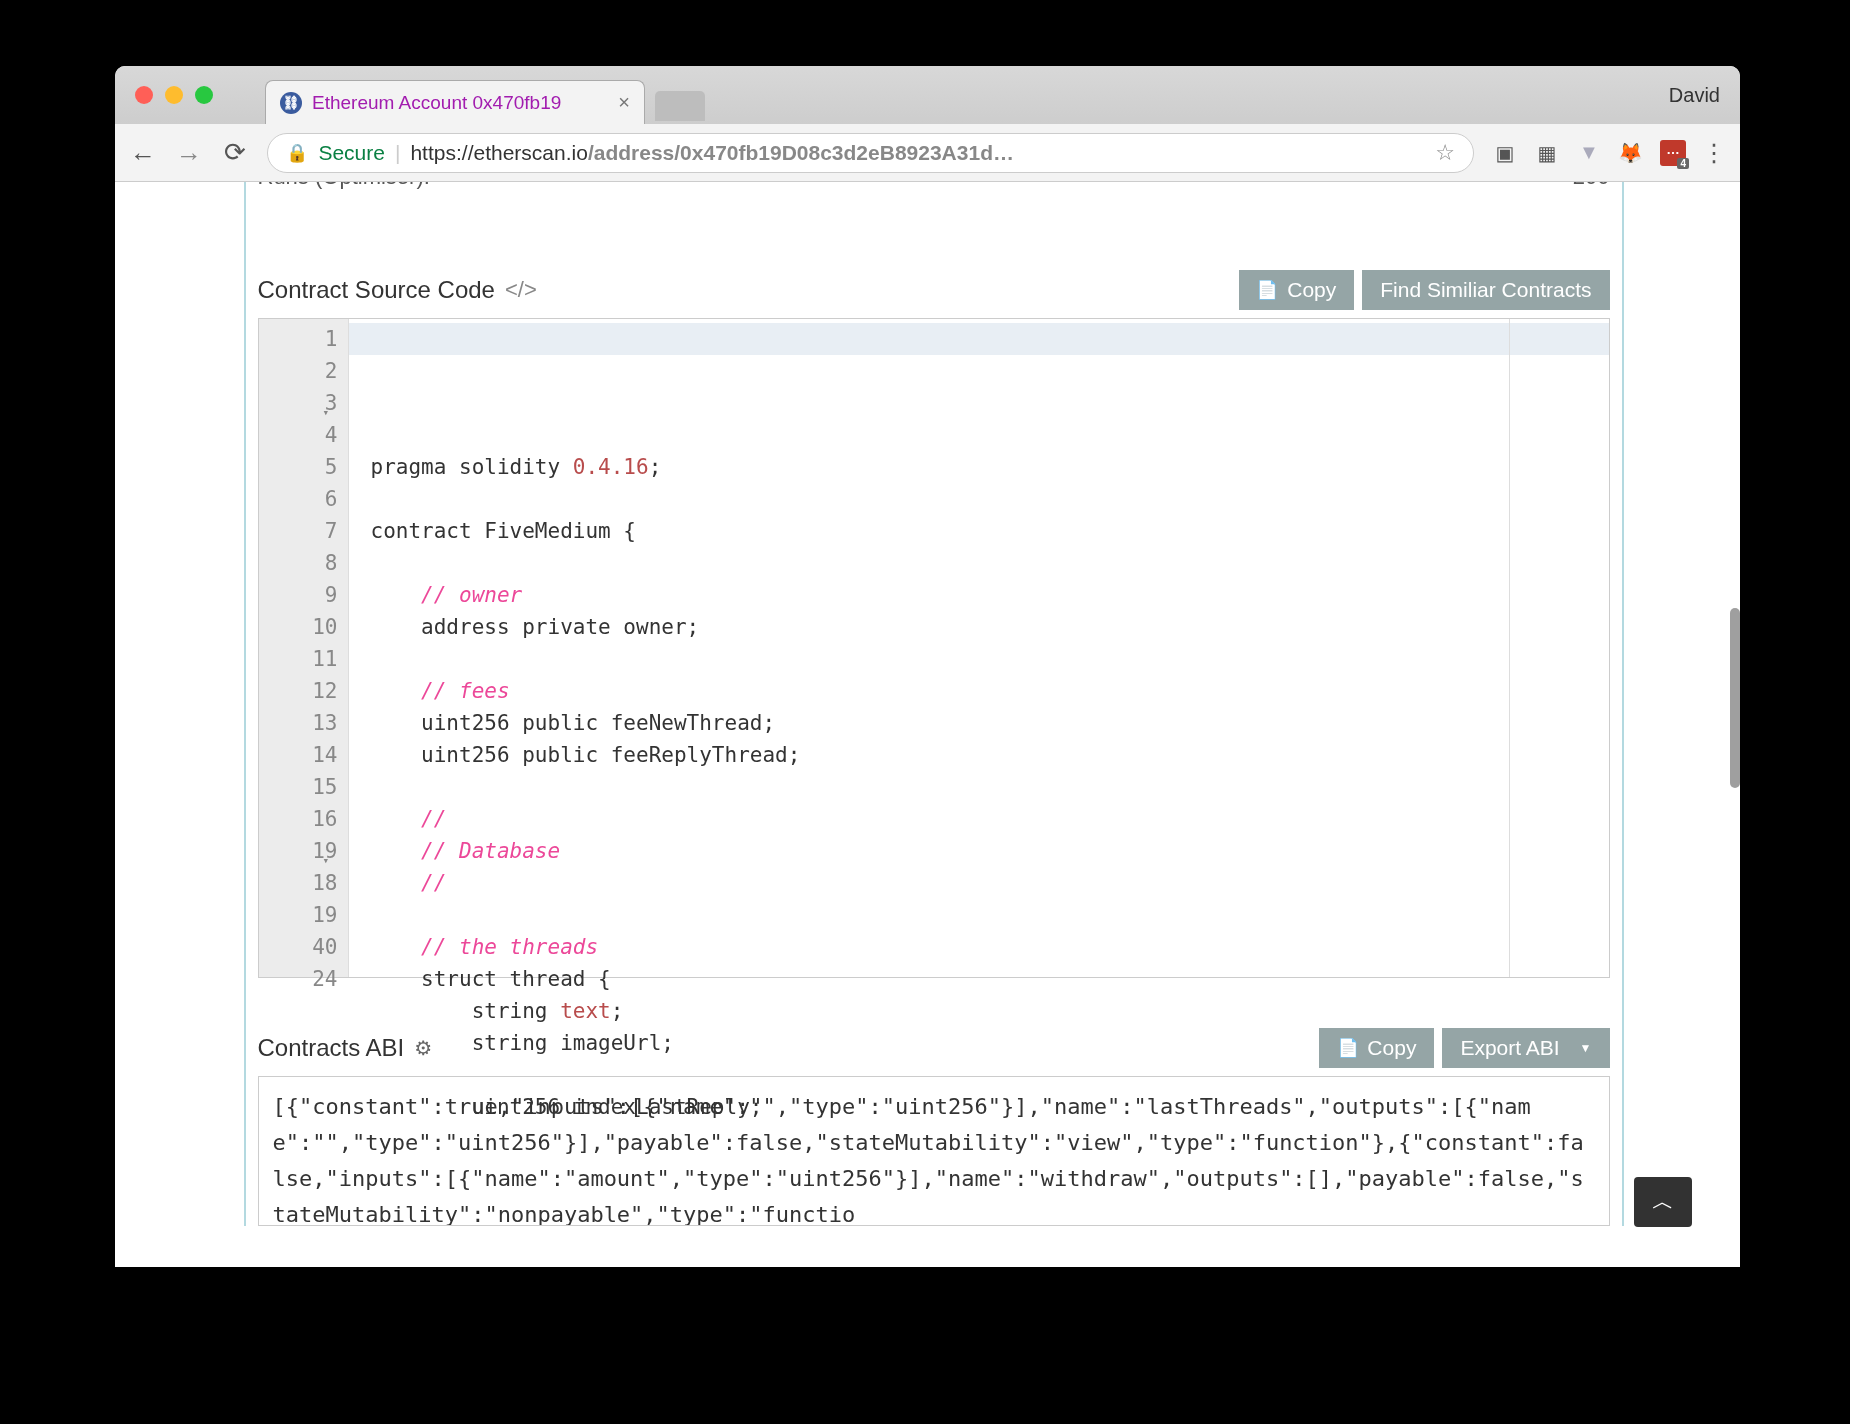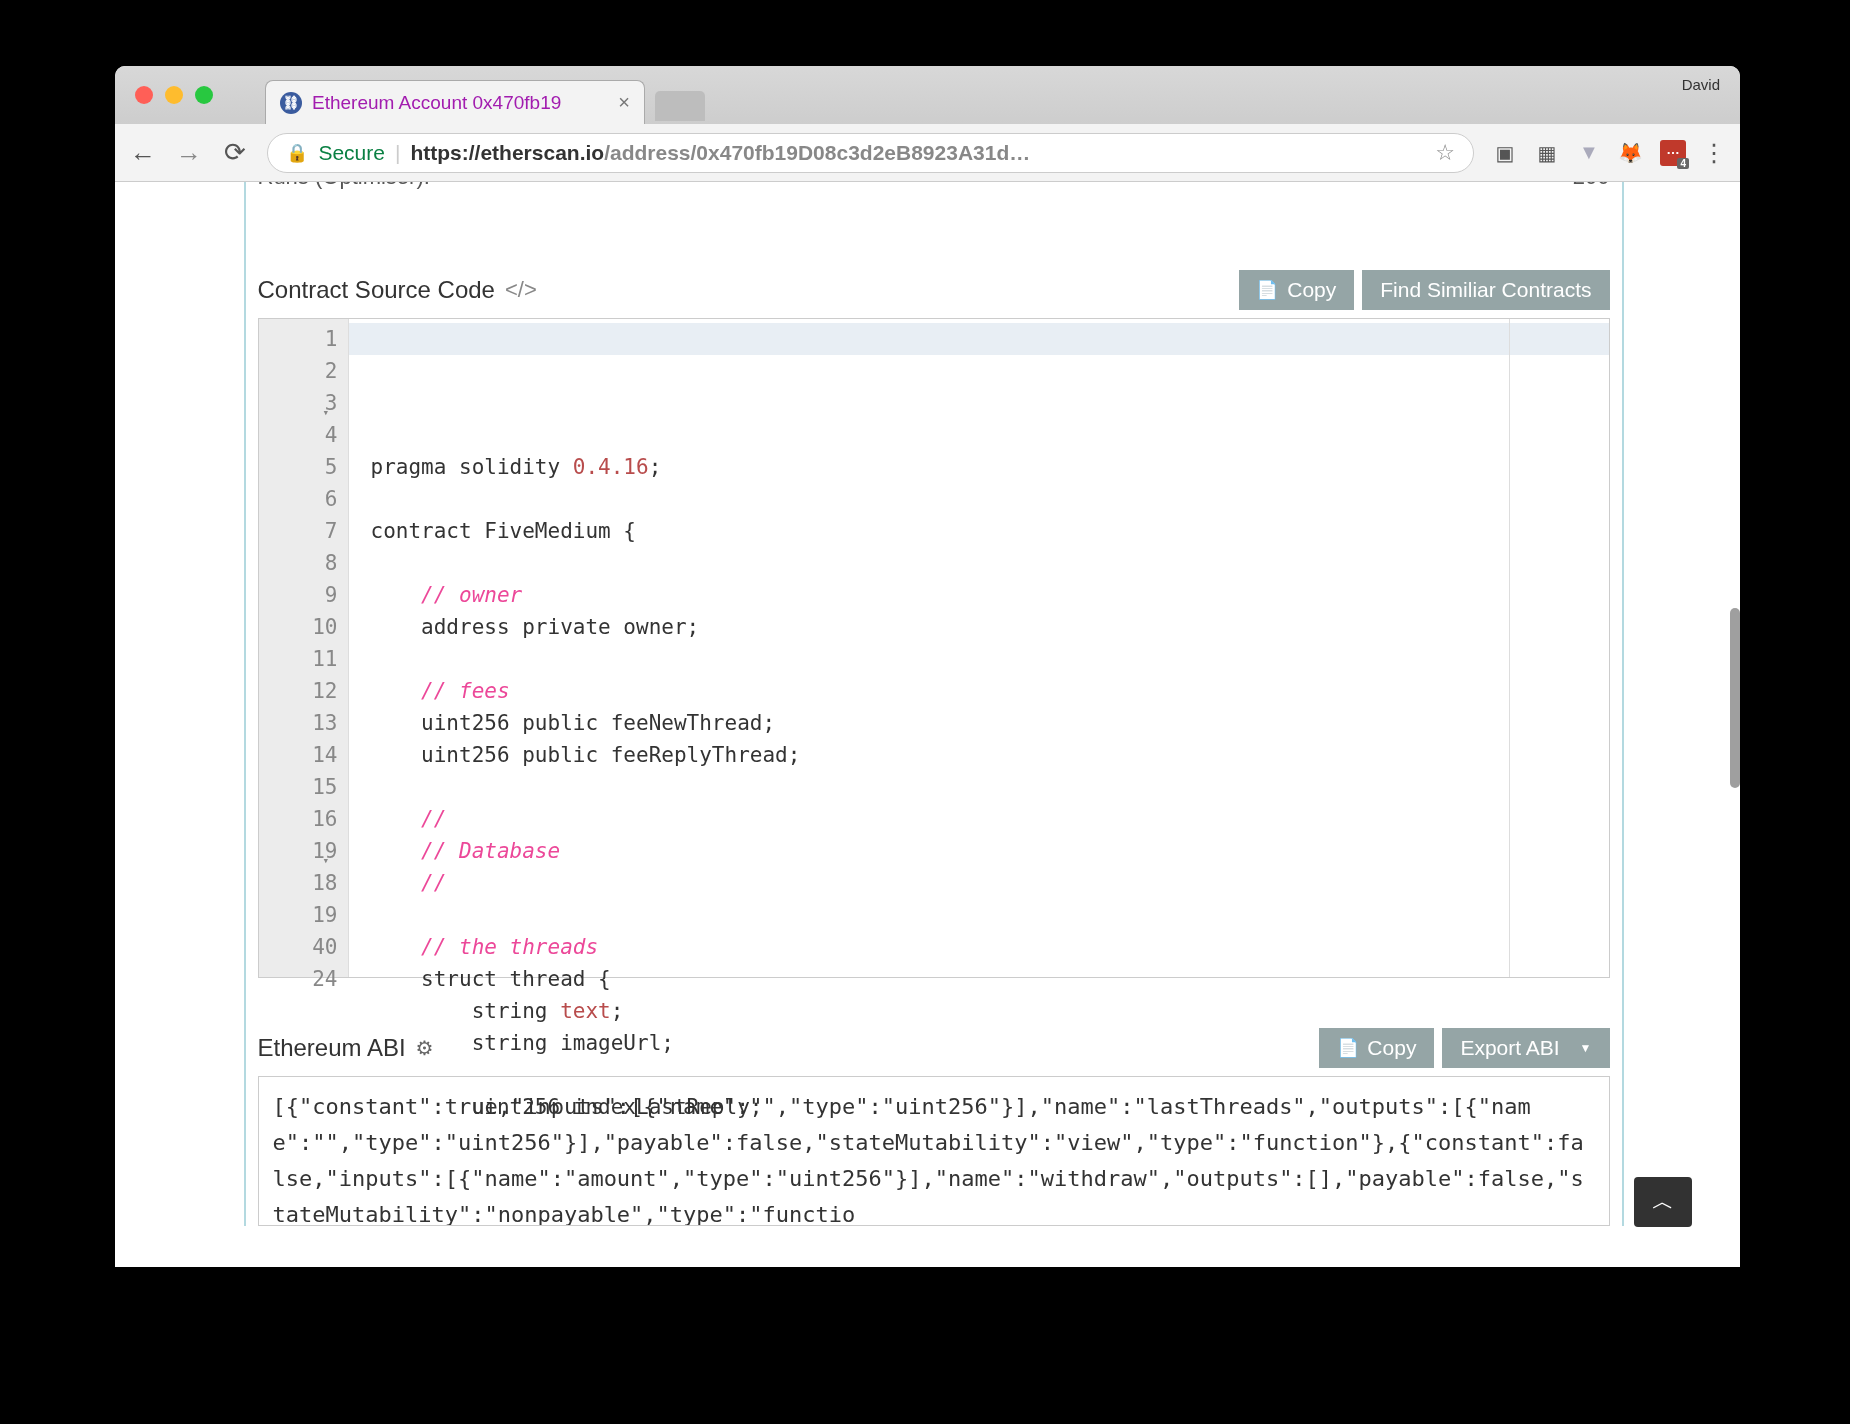--- a/index.html
+++ b/index.html
@@ -9,29 +9,29 @@
 .traffic { display: flex; gap: 12px; padding: 0 0 0 20px; position: absolute; top: 20px; }
 .t-btn { width: 18px; height: 18px; border-radius: 50%; }
 .t-close { background: #ff5f57; }
 .t-min { background: #febc2e; }
 .t-max { background: #28c840; }
 .tab { margin-left: 150px; height: 44px; background: #f3f3f3; border-radius: 8px 8px 0 0; display: flex; align-items: center; padding: 0 14px; gap: 10px; min-width: 380px; border: 1px solid #aaa; border-bottom: none; }
 .tab-favicon { width: 22px; height: 22px; background: #3a5b9e; border-radius: 50%; display: flex; align-items: center; justify-content: center; color: #fff; font-size: 13px; font-weight: bold; }
 .tab-title { font-size: 19px; color: #a21caf; white-space: nowrap; overflow: hidden; }
 .tab-close { color: #777; font-size: 20px; margin-left: auto; }
 .tab-ghost { width: 50px; height: 30px; background: #bdbdbd; border-radius: 5px 5px 0 0; margin-left: 10px; margin-bottom: 3px; }
-.profile { position: absolute; right: 20px; top: 10px; font-size: 15px; color: #333; }
+.profile { position: absolute; right: 20px; top: 18px; font-size: 20px; color: #333; }
 .toolbar { height: 58px; background: #f3f3f3; border-bottom: 1px solid #ccc; display: flex; align-items: center; padding: 0 14px; gap: 18px; }
 .nav-btn { font-size: 26px; color: #888; width: 28px; text-align: center; }
 .nav-btn.active { color: #555; }
 .omnibox { flex: 1; height: 40px; background: #fff; border: 1px solid #ccc; border-radius: 22px; display: flex; align-items: center; padding: 0 18px; gap: 10px; font-size: 21px; }
 .lock { color: #0a8043; font-size: 18px; }
 .secure { color: #0a8043; }
 .url-sep { color: #ccc; }
-.url-host { color: #333; font-weight: bold; }
+.url-host { color: #333; }
 .url-path { color: #888; font-weight: bold; }
 .omni-star { margin-left: auto; color: #888; font-size: 22px; }
 .ext-icons { display: flex; gap: 16px; align-items: center; }
 .ext { width: 26px; height: 26px; display: flex; align-items: center; justify-content: center; font-size: 20px; color: #555; }
 .ext.orange { color: #e8833a; }
 .ext.red { background: #c0392b; color: #fff; border-radius: 3px; font-size: 13px; font-weight: bold; position: relative; }
 .ext.red .badge { position: absolute; bottom: -3px; right: -3px; background: #666; color: #fff; font-size: 10px; padding: 0 3px; border-radius: 2px; }
 .menu { font-size: 24px; color: #555; }
 .viewport { height: calc(100% - 116px); overflow: hidden; position: relative; background: #fff; padding-left: 12px; }
 .content { width: 100%; padding: 0 0 0 0; }
@@ -152,21 +152,21 @@
               <span class="ln">24</span>
             </div>
           <div class="code-body" id="code-body">
             <div class="hl"></div>
             <div class="ruler"></div>
           <div class="line">pragma solidity <span class="k-red">0.4.16</span>;</div><div class="line">&nbsp;</div><div class="line">contract FiveMedium {</div><div class="line">&nbsp;</div><div class="line">    <span class="k-comment">// owner</span></div><div class="line">    address private owner;</div><div class="line">&nbsp;</div><div class="line">    <span class="k-comment">// fees</span></div><div class="line">    uint256 public feeNewThread;</div><div class="line">    uint256 public feeReplyThread;</div><div class="line">&nbsp;</div><div class="line">    <span class="k-comment">//</span></div><div class="line">    <span class="k-comment">// Database</span></div><div class="line">    <span class="k-comment">//</span></div><div class="line">&nbsp;</div><div class="line">    <span class="k-comment">// the threads</span></div><div class="line">    struct thread {</div><div class="line">        string <span class="k-red">text</span>;</div><div class="line">        string imageUrl;</div><div class="line">&nbsp;</div><div class="line">        uint256 indexLastReply;</div></div>
         </div>
 
         <div class="section-hdr" style="margin-top:50px">
           <div class="section-title">
-            <span>Ethereum ABI</span>
+            <span>Contracts ABI</span>
             <span class="gear">⚙︎</span>
           </div>
           <div class="btn-group">
             <button class="btn">
               <span class="icon">📄</span>
               <span>Copy</span>
             </button>
             <button class="btn dropdown">
               <span>Export ABI</span>
             </button>

